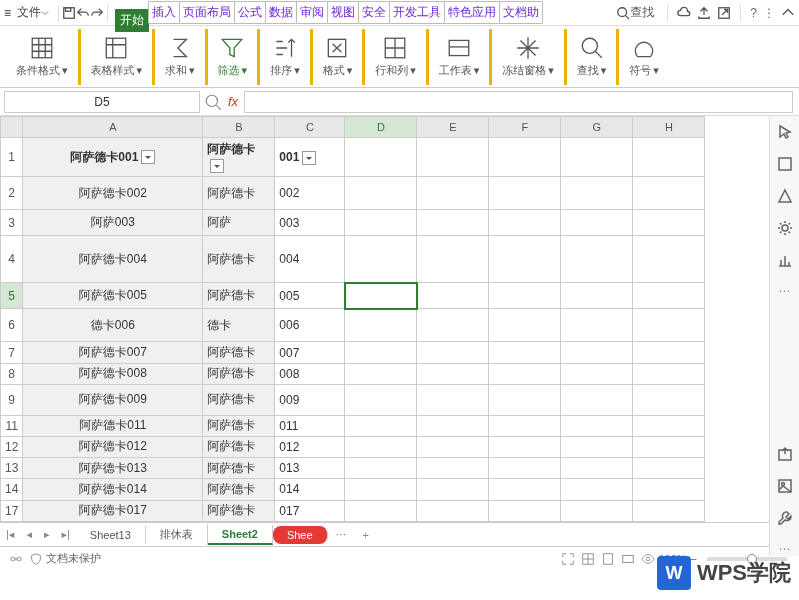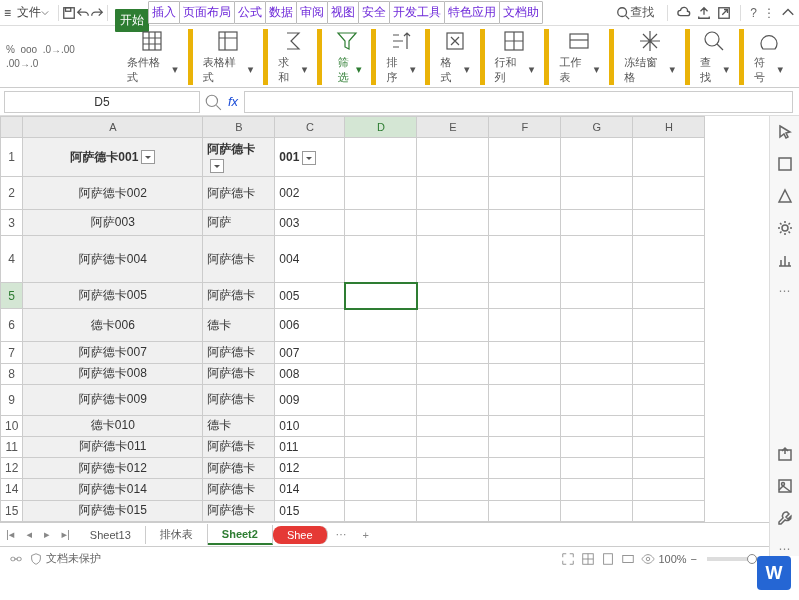--- a/index.html
+++ b/index.html
@@ -12,32 +12,32 @@
 .tabs .tab { padding: 3px 4px; color: #6d28d9; font-size: 12px; }
 .tabs .tab.active { background: #2e7d32; color: #fff; border-radius: 1px; padding:3px 5px;margin-top:16px;}
 .tabs .tab:not(.active) { border:1px solid #bbb; border-radius:1px; padding:2px 3px; margin-left:-1px;}
 .topbar .right { margin-left: auto; display: flex; align-items: center; gap:6px; }
 .topbar .right .ritem { display:flex; align-items:center; color:#555; padding:0 4px;}
 .topbar .ic { width:14px; height:14px; stroke:#555; fill:none; stroke-width:1.5; }
 
 .ribbon { height: 62px; display: flex; align-items: center; padding: 0 6px; border-bottom: 1px solid #ccc; background:#fff;}
 .ribbon .decbtns { display:flex; flex-direction:column; gap:2px; margin-right:6px;}
 .ribbon .decbtns div { font-size:10px; color:#666; line-height:14px;}
-.ribbon .grp { display:flex; flex-direction:column; align-items:center; justify-content:center; padding:0 10px; border-right:5px solid #eab308; height:56px;}
+.ribbon .grp { display:flex; flex-direction:column; align-items:center; justify-content:center; padding:0 10px; border-right:3px solid #eab308; height:56px;}
 .ribbon .grp:last-child { border-right:none;}
 .ribbon .gic { width:26px; height:26px; stroke:#555; fill:none; stroke-width:1.2; }
 .ribbon .glabel { font-size:11px; color:#555; display:flex; align-items:center; gap:2px; margin-top:2px;}
 .ribbon .grp.active { background:#e6e6e6; border-radius:3px;}
 .ribbon .filter .gic { stroke:#2e7d32; }
 .ribbon .filter .glabel { color:#2e7d32;text-align:center;}
 
 .namebox-row { height: 28px; display:flex; align-items:center; border-bottom:1px solid #ddd; padding:0;}
 .namebox { width: 196px; height:22px; border:1px solid #ccc; margin:0 4px; text-align:center; line-height:20px; font-size:12px;}
 .fx-cancel { width:18px; height:18px; stroke:#888; fill:none;}
-.fx-label { font-style:italic; color:#1d4ed8; margin:0 6px; font-size:13px;}
+.fx-label { font-style:italic; color:#c2410c; margin:0 6px; font-size:13px;}
 .formula-input { flex:1; height:22px; border:1px solid #ccc; margin:0 6px 0 0; }
 
 .sheet-area { position:relative; height: 406px; display:flex; }
 .grid { border-collapse:collapse; table-layout:fixed; }
 .grid th, .grid td { border:1px solid #ccc; font-size:12px; background:#fff;}
 .colhdr th { background:#e8e8e8; color:#555; font-weight:normal; height:18px; font-size:11px;}
 .colhdr th.sel { background:#d4e6d4; color:#2e7d32; }
 .rowhdr { background:#e8e8e8; color:#555; width:22px; text-align:center; font-size:11px;}
 .rowhdr.sel { background:#d4e6d4; color:#2e7d32; }
 .grid td { height:18px; padding:0 4px; }
@@ -129,23 +129,20 @@
     <div class="sep"></div>
     <span style="color:#666;">?</span>
     <span style="color:#666;">⋮</span>
     <svg class="ic" viewBox="0 0 16 16">
         <path d="M2 10l6-6 6 6"></path>
       </svg>
   </div>
 </div>
 
 <div class="ribbon">
-  <div class="decbtns">
-    <div>% &nbsp;ooo&nbsp; .0→.00&nbsp; .00→.0</div>
-  </div>
   <div class="grp">
     <svg class="gic" viewBox="0 0 24 24">
         <rect x="3" y="3" width="18" height="18"></rect>
         <path d="M3 9h18M3 15h18M9 3v18M15 3v18"></path>
       </svg>
     <div class="glabel">
         <span>条件格式</span>
         <span>▾</span>
       </div>
   </div>
@@ -363,31 +360,20 @@
           <td class="cA">阿萨德卡009</td>
           <td class="cB">阿萨德卡</td>
           <td class="cC">009</td>
           <td class="cO"></td>
           <td class="cO"></td>
           <td class="cO"></td>
           <td class="cO"></td>
           <td class="cO"></td>
         </tr>
         <tr style="height:16px">
-          <td class="rowhdr">10</td>
-          <td class="cA">德卡010</td>
-          <td class="cB">德卡</td>
-          <td class="cC">010</td>
-          <td class="cO"></td>
-          <td class="cO"></td>
-          <td class="cO"></td>
-          <td class="cO"></td>
-          <td class="cO"></td>
-        </tr>
-        <tr style="height:16px">
           <td class="rowhdr">11</td>
           <td class="cA">阿萨德卡011</td>
           <td class="cB">阿萨德卡</td>
           <td class="cC">011</td>
           <td class="cO"></td>
           <td class="cO"></td>
           <td class="cO"></td>
           <td class="cO"></td>
           <td class="cO"></td>
         </tr>
@@ -396,35 +382,46 @@
           <td class="cA">阿萨德卡012</td>
           <td class="cB">阿萨德卡</td>
           <td class="cC">012</td>
           <td class="cO"></td>
           <td class="cO"></td>
           <td class="cO"></td>
           <td class="cO"></td>
           <td class="cO"></td>
         </tr>
         <tr style="height:16px">
+          <td class="rowhdr">13</td>
+          <td class="cA">阿萨德卡013</td>
+          <td class="cB">阿萨德卡</td>
+          <td class="cC">013</td>
+          <td class="cO"></td>
+          <td class="cO"></td>
+          <td class="cO"></td>
+          <td class="cO"></td>
+          <td class="cO"></td>
+        </tr>
+        <tr style="height:16px">
           <td class="rowhdr">14</td>
           <td class="cA">阿萨德卡014</td>
           <td class="cB">阿萨德卡</td>
           <td class="cC">014</td>
           <td class="cO"></td>
           <td class="cO"></td>
           <td class="cO"></td>
           <td class="cO"></td>
           <td class="cO"></td>
         </tr>
-        <tr style="height:16px">
-          <td class="rowhdr">15</td>
-          <td class="cA">阿萨德卡015</td>
-          <td class="cB">阿萨德卡</td>
-          <td class="cC">015</td>
+        <tr style="height:10px">
+          <td class="rowhdr">17</td>
+          <td class="cA">阿萨德卡017</td>
+          <td class="cB">阿萨德卡</td>
+          <td class="cC">017</td>
           <td class="cO"></td>
           <td class="cO"></td>
           <td class="cO"></td>
           <td class="cO"></td>
           <td class="cO"></td>
         </tr>
       </tbody>
     </table>
 </div>
 
@@ -505,13 +502,14 @@
     </svg>
   <span>100%</span>
   <span style="padding:0 4px;">−</span>
   <div class="zoombar">
       <div class="zthumb"></div>
     </div>
 </div>
 
 <div class="watermark">
   <div class="wlogo">W</div>
+  <span>WPS学院</span>
 </div>
 
 </body></html>

